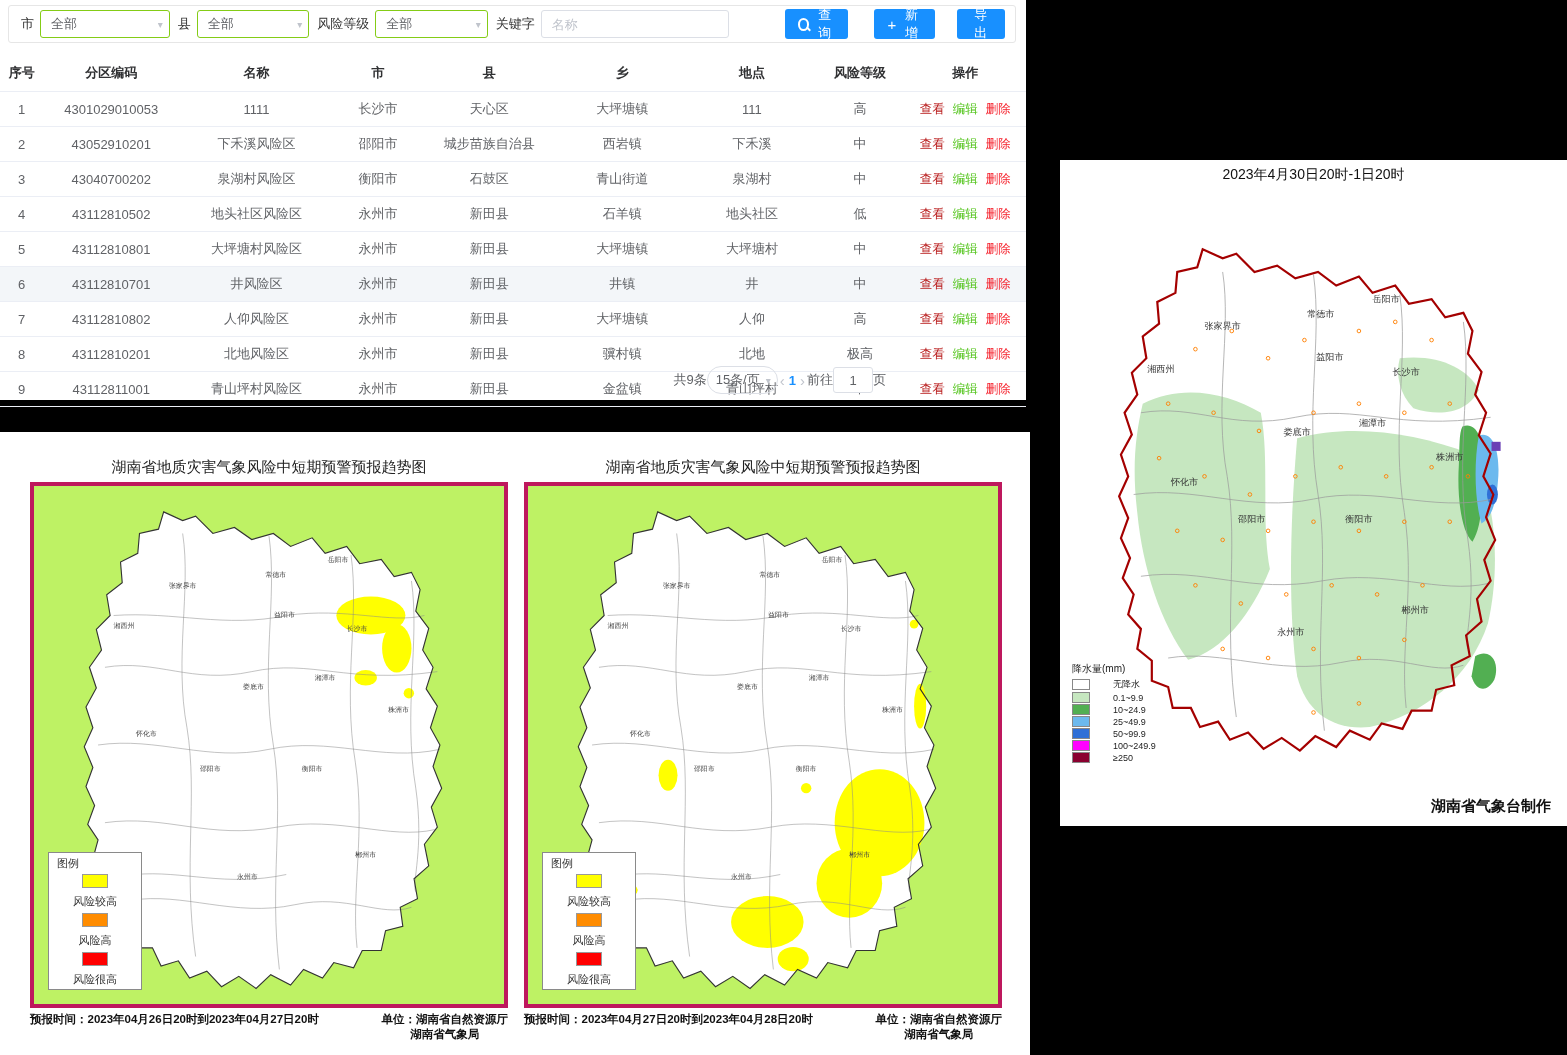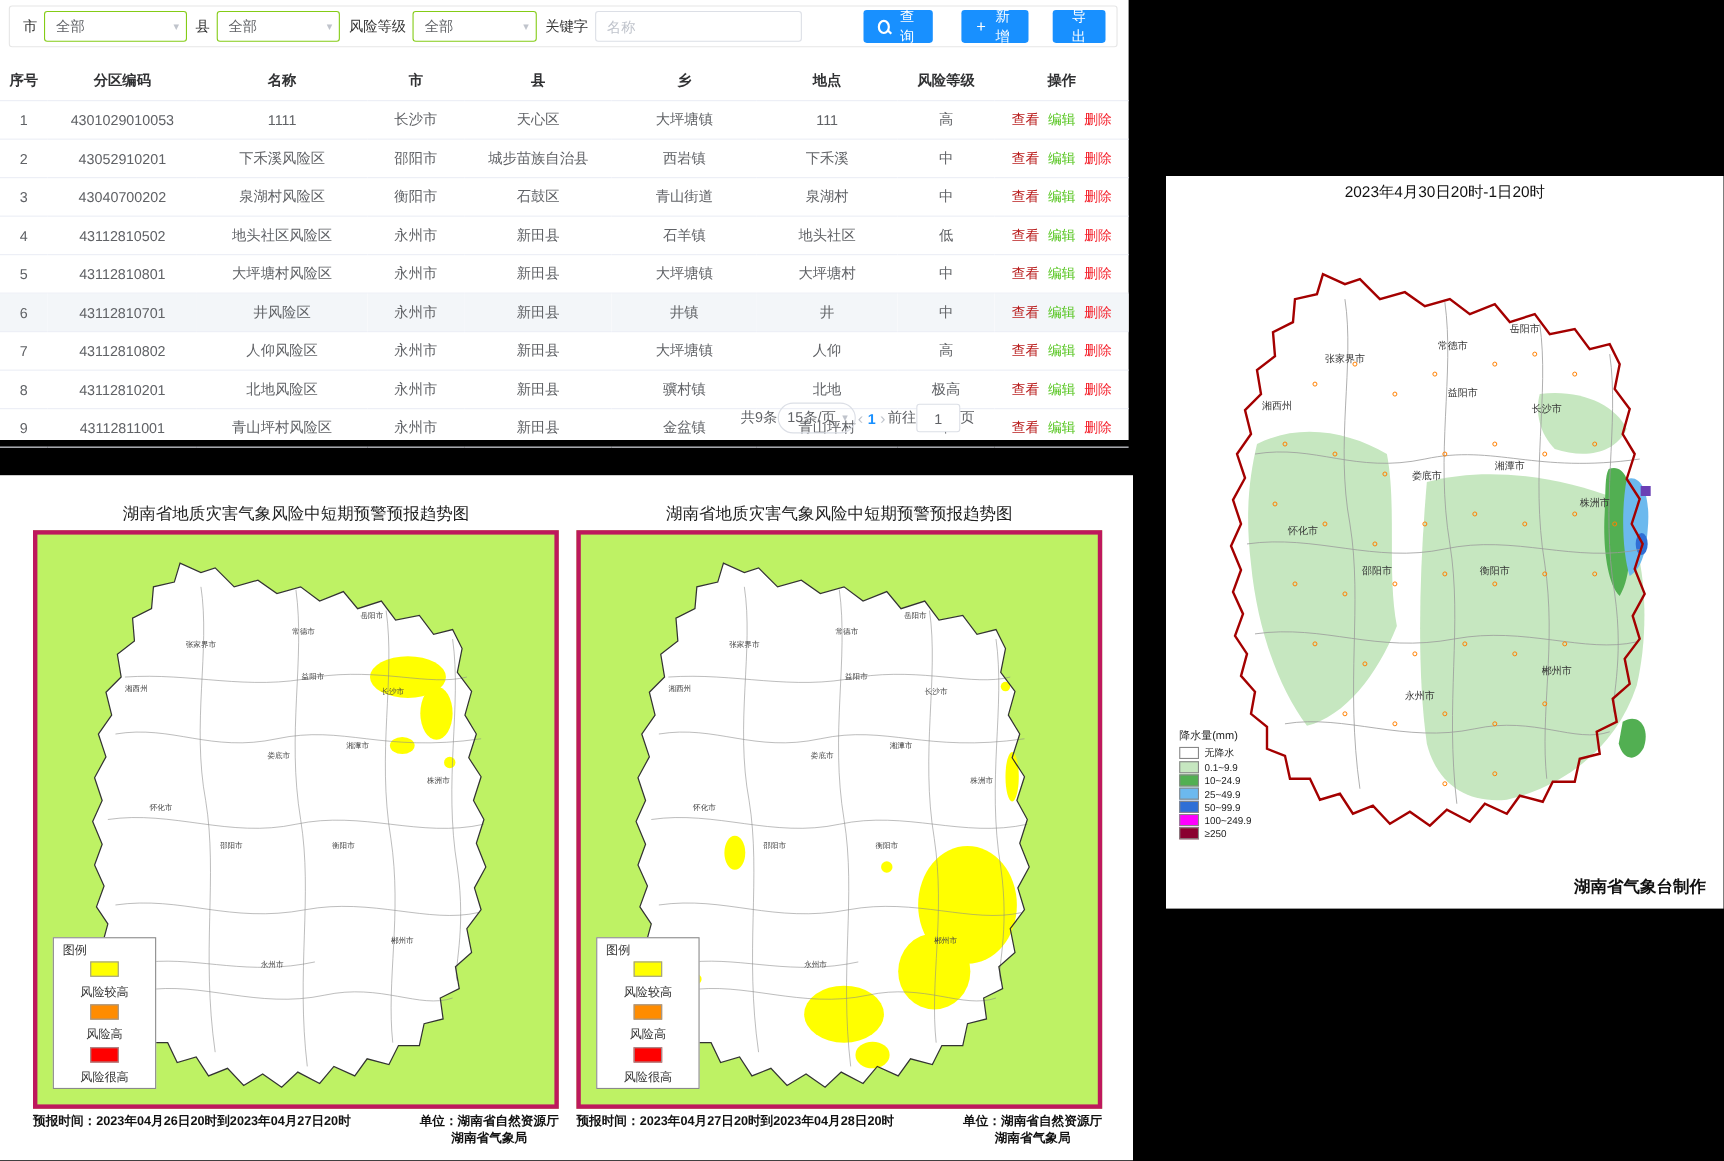--- a/index.html
+++ b/index.html
@@ -52,21 +52,21 @@
   .fig-footer{display:flex;justify-content:space-between;font-size:11.5px;font-weight:bold;color:#111;margin-top:4px;}
   .funit{text-align:center;}
   .funit .u2{display:block;}
   
   .precip-panel{position:absolute;left:1060px;top:160px;width:507px;height:666px;background:#fff;}
   .p-title{text-align:center;font-weight:bold;font-size:16px;color:#111;padding-top:14px;}
   .p-subtitle{text-align:center;font-size:14px;color:#111;padding-top:6px;}
   .p-map{position:absolute;left:0;top:62px;width:507px;height:545px;}
   .p-legend{position:absolute;left:12px;bottom:62px;font-size:9px;color:#222;}
   .p-legend-title{font-weight:normal;font-size:10px;margin-bottom:2px;}
-  .p-legend-row{display:flex;align-items:center;gap:5px;margin-bottom:1px;}
+  .p-legend-row{display:flex;align-items:center;gap:23px;margin-bottom:1px;}
   .p-swatch{width:16px;height:9px;border:1px solid #888;flex:none;}
   .p-credit{position:absolute;right:16px;bottom:10px;font-weight:bold;font-size:15px;color:#111;}
   svg text{font-family:"Liberation Sans","DejaVu Sans",sans-serif;}
 </style>
 </head>
 <body>
 
 <div class="table-panel">
 
   <div class="filter-bar">

